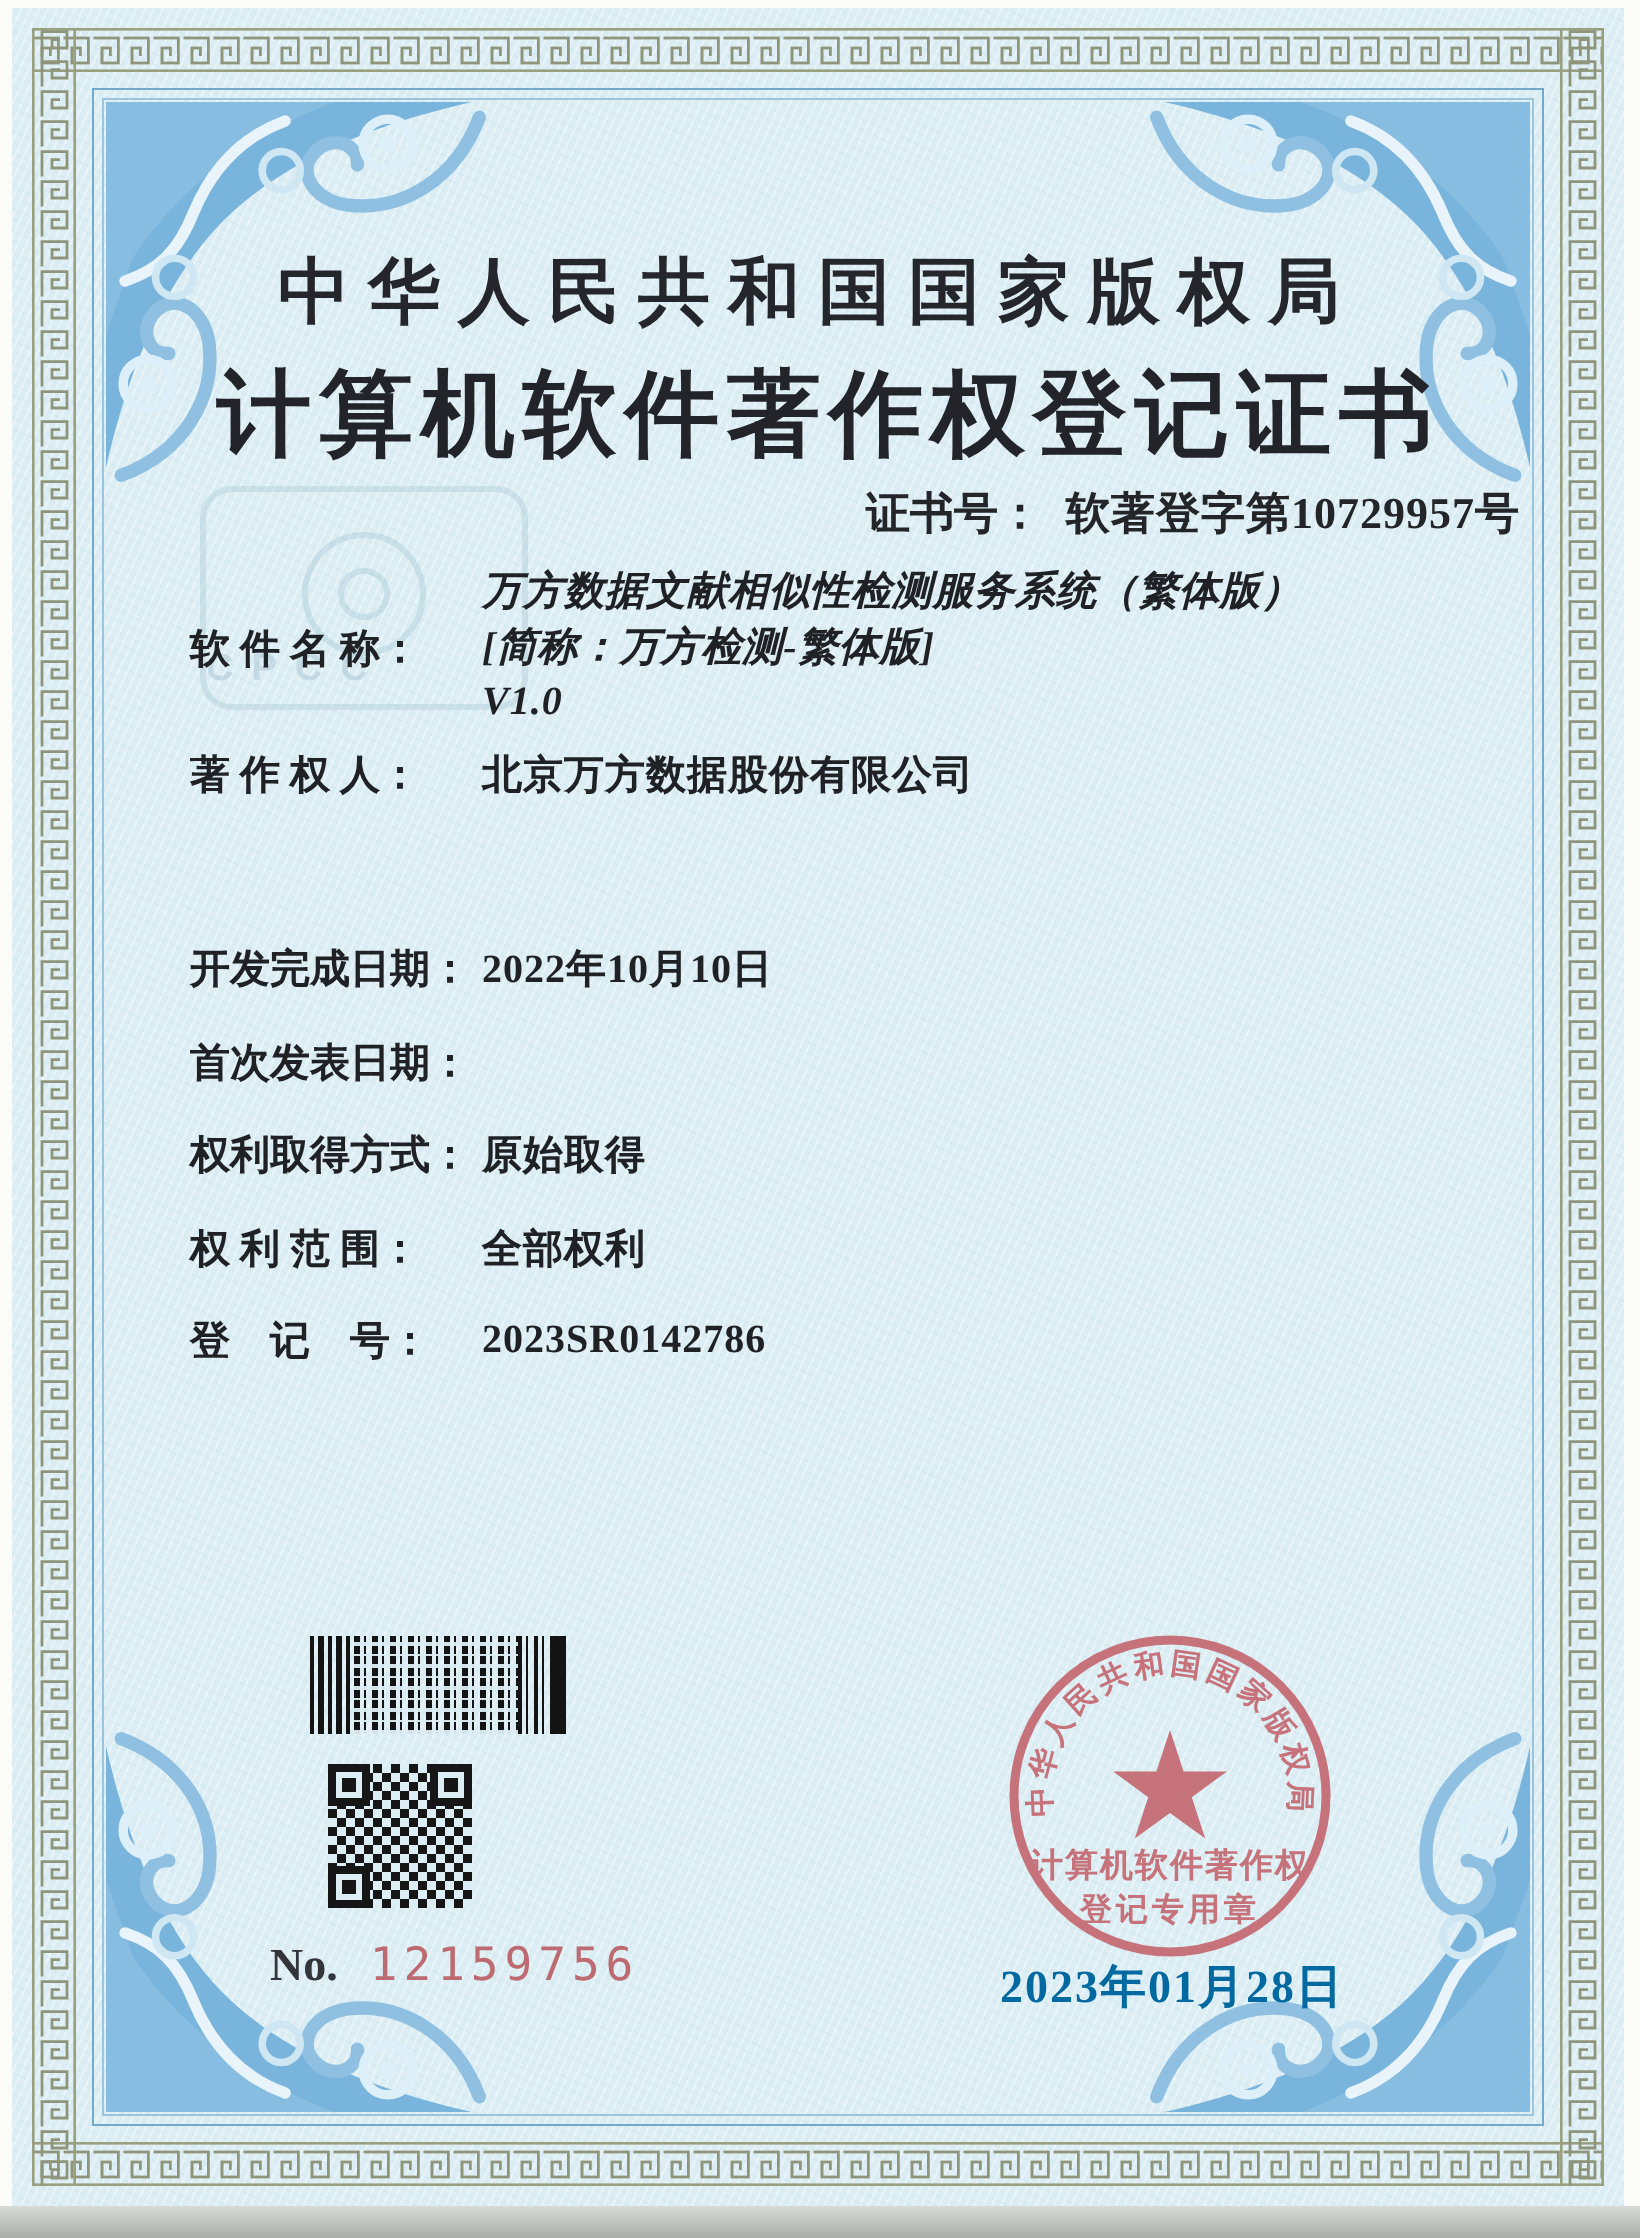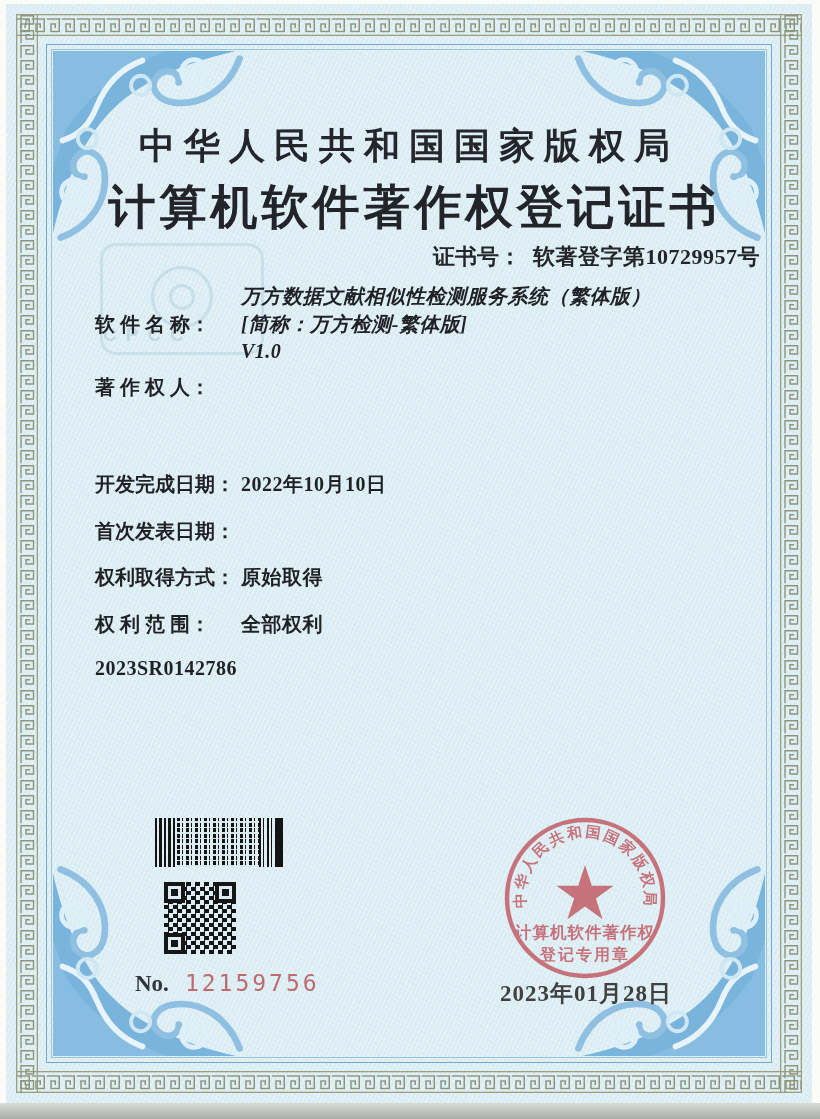--- a/index.html
+++ b/index.html
@@ -106,21 +106,21 @@
   .qr .f1 { left:0; top:0; } .qr .f2 { right:0; top:0; } .qr .f3 { left:0; bottom:0; }
 
   
   .serial { position:absolute; left:129px; top:966px; font-size:23px; color:#33353a; font-weight:600; }
   .serial .num { font-family:"DejaVu Sans Mono","Liberation Mono",monospace;
                  color:#bd6a70; margin-left:16px; letter-spacing:3px; font-weight:400; }
 
   
   .seal { position:absolute; left:491px; top:806px; width:180px; height:180px; opacity:.88; }
   .issue-date { position:absolute; left:494px; top:974px; font-size:23px; font-weight:700;
-                color:#404040; letter-spacing:1px; }
+                color:#0369a1; letter-spacing:1px; }
 
   .defs-holder { position:absolute; width:0; height:0; overflow:hidden; }
 </style>
 </head>
 <body>
 
 <svg class="defs-holder" aria-hidden="true">
   <defs>
     <pattern id="gkV" width="22" height="15" patternUnits="userSpaceOnUse">
       <path d="M5,14.2 V1.8 H17.5 V10 H10 V5.8 H14" fill="none" stroke="#8f957b" stroke-width="1.4"></path>
@@ -199,37 +199,39 @@
     <div class="row" style="top:279px">
       <span class="lbl">软 件 名 称：</span>
       <span class="val val-lines">
         <span>万方数据文献相似性检测服务系统（繁体版）</span>
         <span>[简称：万方检测-繁体版]</span>
         <span>V1.0</span>
       </span>
     </div>
     <div class="row" style="top:370px">
       <span class="lbl">著 作 权 人：</span>
+      <span class="val">北京万方数据股份有限公司</span>
     </div>
     <div class="row" style="top:467px">
       <span class="lbl">开发完成日期：</span>
       <span class="val">2022年10月10日</span>
     </div>
     <div class="row" style="top:514px">
       <span class="lbl">首次发表日期：</span>
     </div>
     <div class="row" style="top:607px">
       <span class="lbl">权 利 范 围：</span>
       <span class="val">全部权利</span>
     </div>
     <div class="row" style="top:560px">
       <span class="lbl">权利取得方式：</span>
       <span class="val">原始取得</span>
     </div>
     <div class="row" style="top:653px">
+      <span class="lbl">登　记　号：</span>
       <span class="val">2023SR0142786</span>
     </div>
 
 
     <div class="barcode">
       <div class="bseg b1"></div>
       <div class="bseg b2"></div>
       <div class="bseg b3"></div>
     </div>
 

